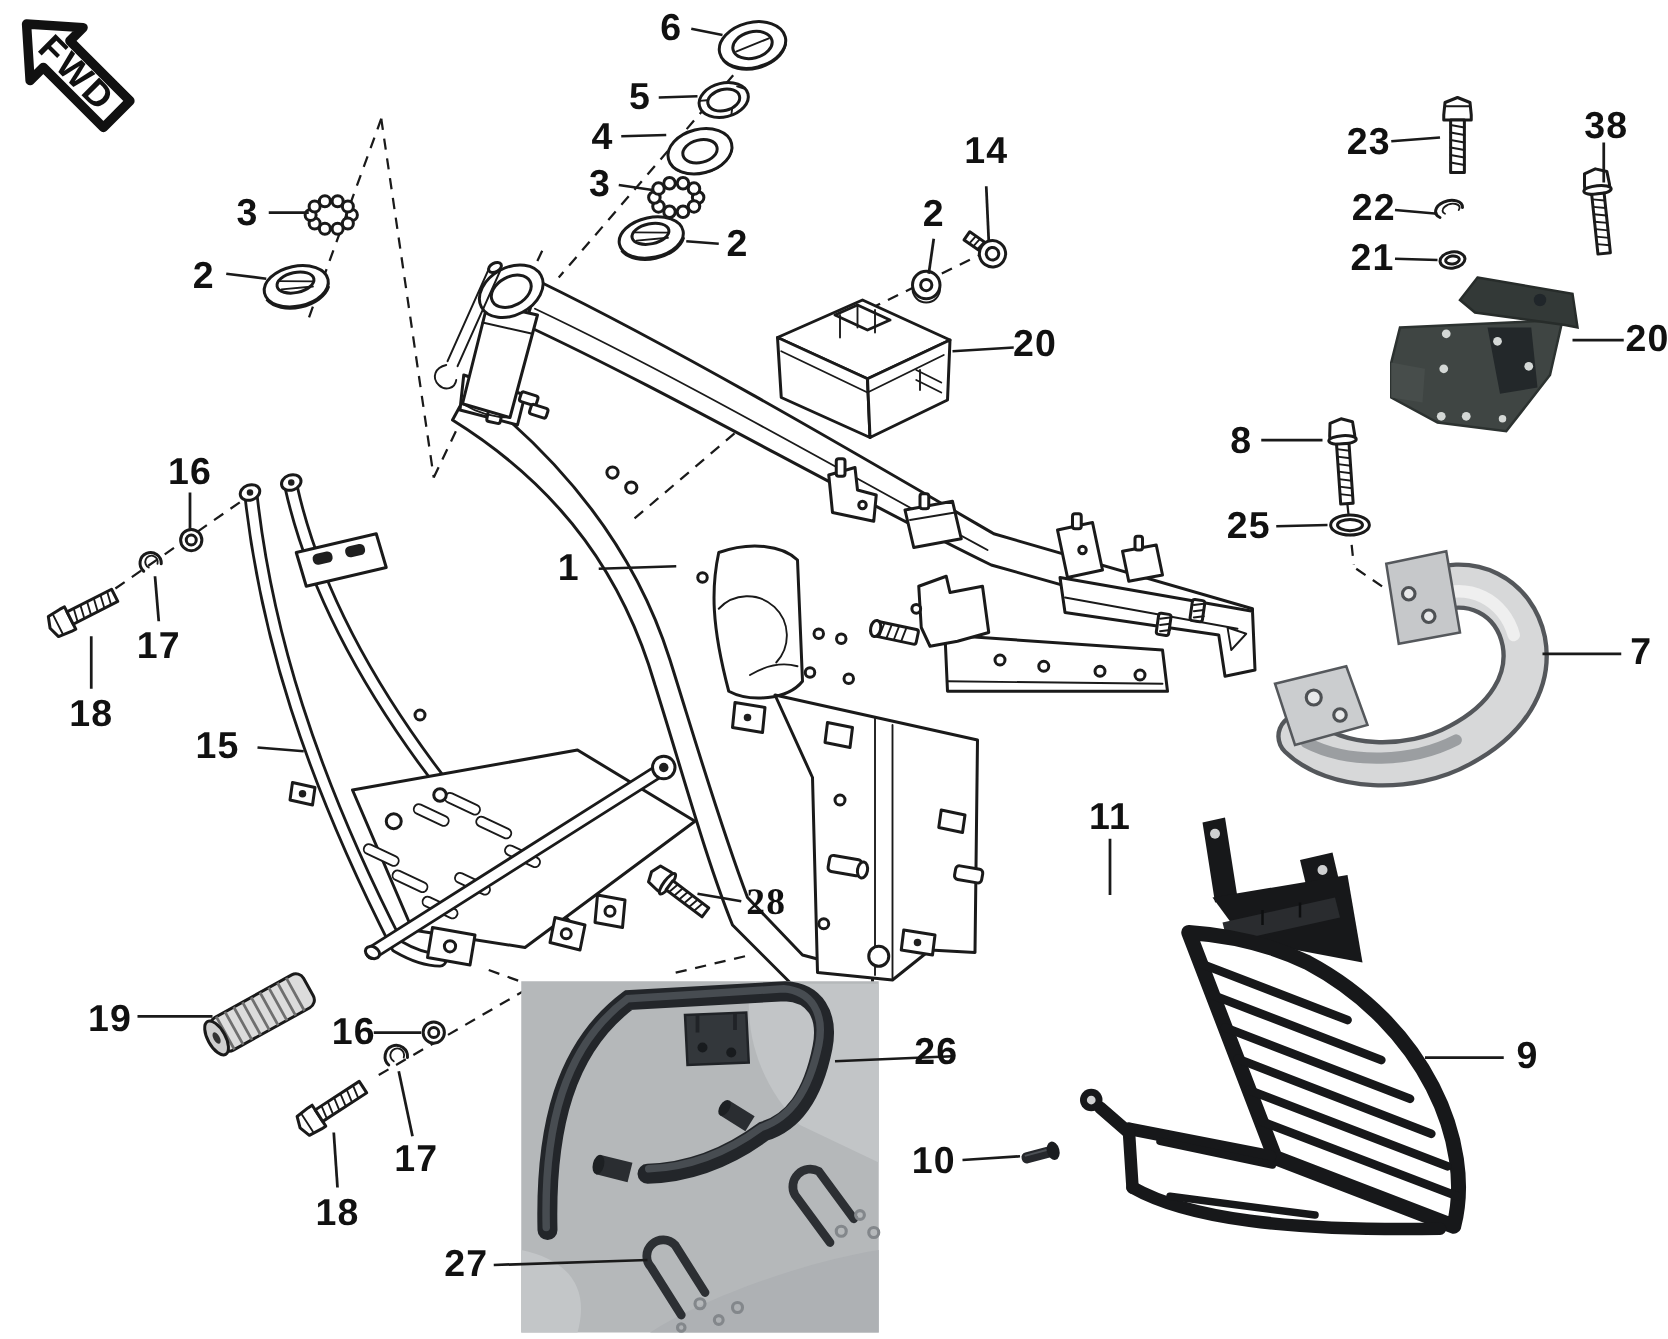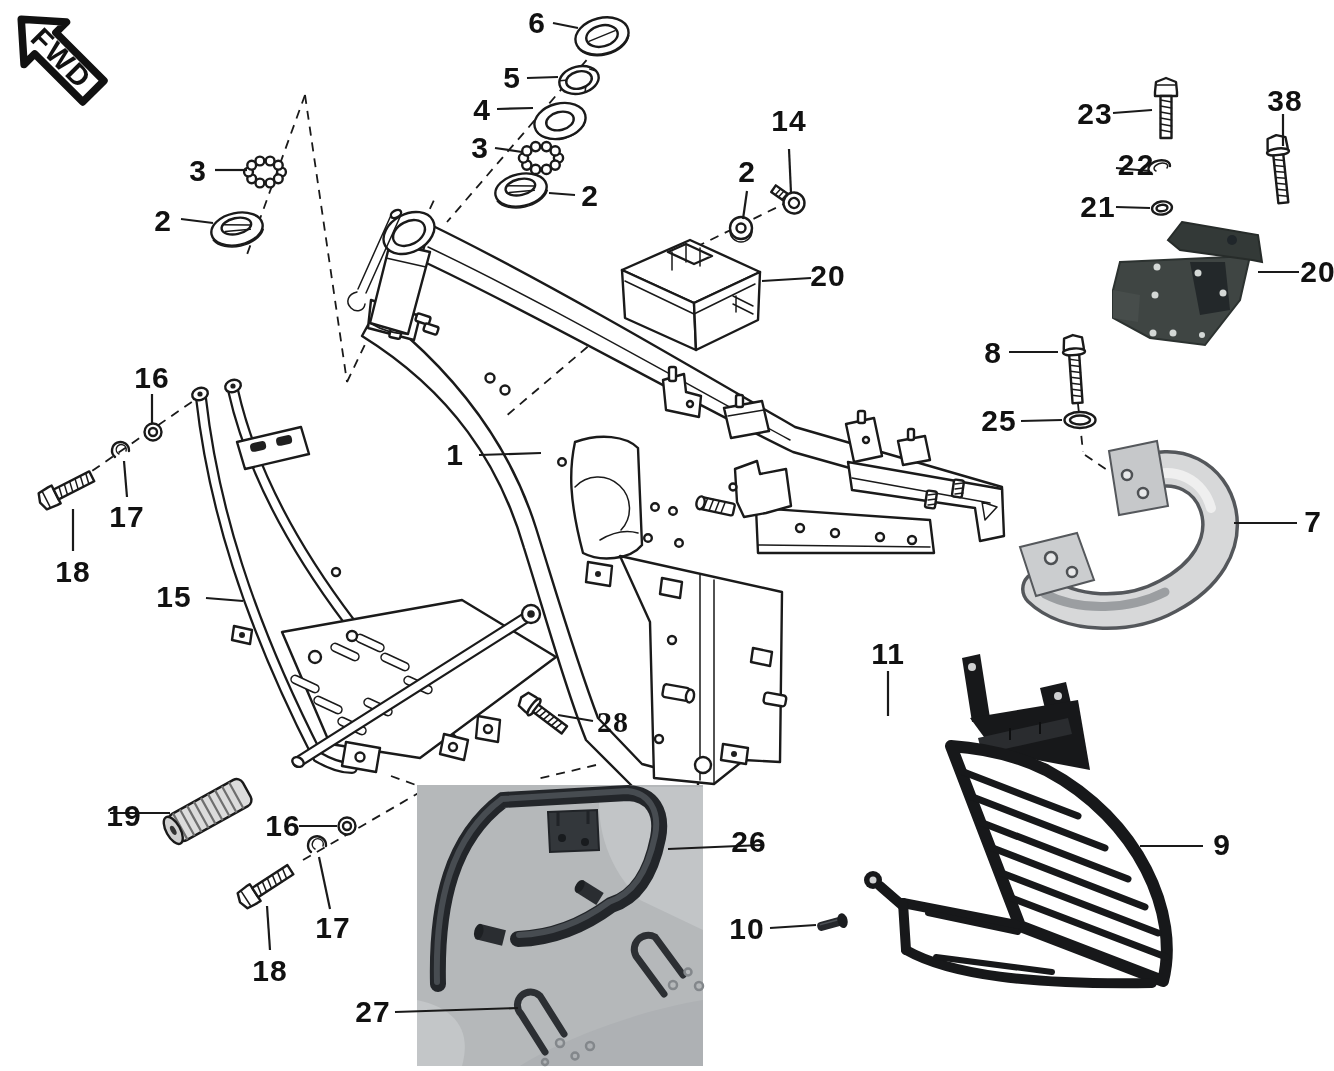--- a/index.html
+++ b/index.html
@@ -523,27 +523,27 @@
       <div class="part-label" style="left: 1222px; top: 845px;">9</div>
       <div class="part-label" style="left: 747px; top: 929px;">10</div>
       <div class="part-label" style="left: 888px; top: 654px; text-align: right;">11</div>
       <div class="part-label" style="left: 828px; top: 276px;">20</div>
       <div class="part-label" style="left: 747px; top: 172px;">2</div>
       <div class="part-label" style="left: 789px; top: 121px;">14</div>
       <div class="part-label" style="left: 174px; top: 597px;">15</div>
       <div class="part-label" style="left: 152px; top: 378px;">16</div>
       <div class="part-label" style="left: 127px; top: 517px;">17</div>
       <div class="part-label" style="left: 73px; top: 572px;">18</div>
-      <div class="part-label" style="left: 88px; top: 816px; margin-left: 36px;">19</div>
+      <div class="part-label" style="left: 88px; top: 816px;">19</div>
       <div class="part-label" style="left: 283px; top: 826px;">16</div>
       <div class="part-label" style="left: 333px; top: 928px;">17</div>
       <div class="part-label" style="left: 270px; top: 971px;">18</div>
       <div class="part-label" style="left: 1318px; top: 272px;">20</div>
       <div class="part-label" style="left: 1098px; top: 207px;">21</div>
-      <div class="part-label" style="left: 1136px; top: 167px; font-family: Liberation Mono, monospace;">22</div>
+      <div class="part-label" style="left: 1099px; top: 167px;">22</div>
       <div class="part-label" style="left: 1095px; top: 114px;">23</div>
       <div class="part-label" style="left: 1285px; top: 101px;">38</div>
       <div class="part-label" style="left: 999px; top: 421px;">25</div>
       <div class="part-label" style="left: 749px; top: 842px;">26</div>
       <div class="part-label" style="left: 373px; top: 1012px;">27</div>
       <div class="part-label" style="left: 613px; top: 722px; font-family: Liberation Serif, serif;">28</div>
     </div>
 
 </div>
 

